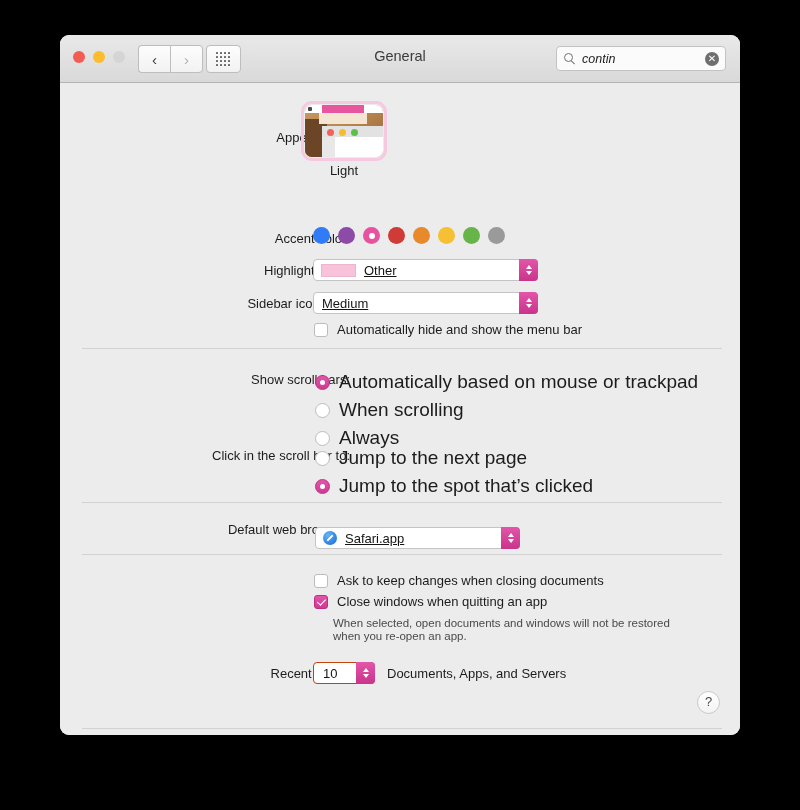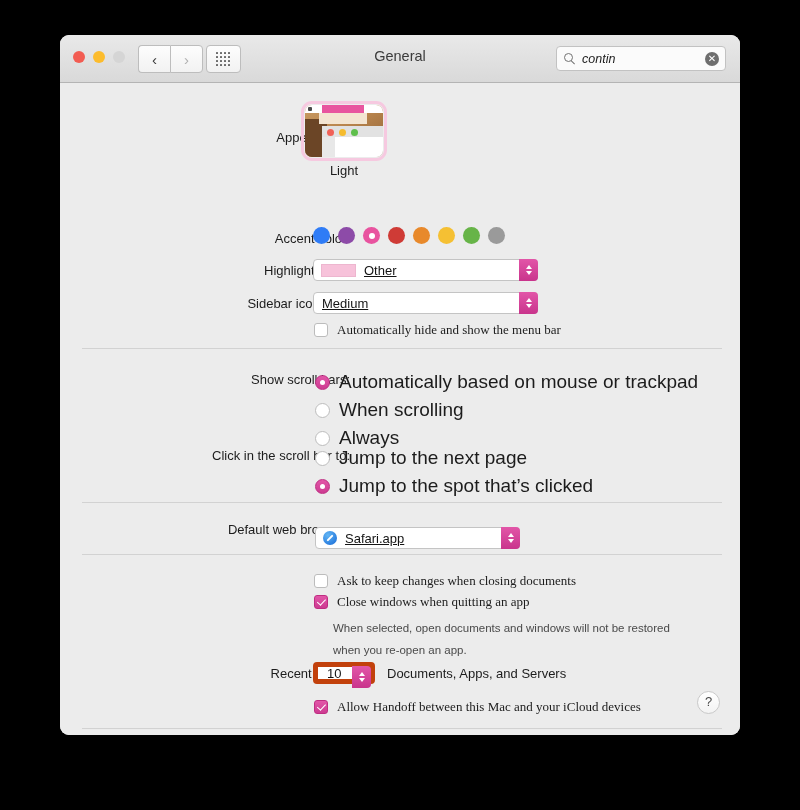--- a/index.html
+++ b/index.html
@@ -380,21 +380,21 @@
     background: #ffffff;
   }
   .radio-line .rtext {
     margin-left: 9px;
     font-size: 19px;
     color: #1c1c1c;
     white-space: nowrap;
   }
 
   
-  .check-line { display: flex; align-items: center; font-family: Liberation Serif, serif; }
+  .check-line { display: flex; align-items: center; }
   .checkbox {
     width: 14px; height: 14px;
     border-radius: 3px;
     background: #ffffff;
     border: 1px solid #bcbcbc;
     box-sizing: border-box;
     position: relative;
     flex: none;
   }
   .checkbox.on {
@@ -412,29 +412,29 @@
   }
   .check-line .ctext {
     margin-left: 9px;
     font-size: 13px;
     color: #1c1c1c;
     white-space: nowrap;
   }
   .helptext {
     font-size: 11.5px;
     color: #4a4a4a;
-    line-height: 22px;
+    line-height: 13px;
     white-space: pre-line;
   }
 
   
   .numfield {
     width: 62px; height: 22px;
     background: #ffffff;
-    border: 5px solid #c2410c;
+    border: 1px solid #c2410c;
     border-radius: 4px;
     position: relative;
     box-sizing: border-box;
     display: flex; align-items: center;
   }
   .numfield .nval {
     font-size: 13px;
     color: #141414;
     margin-left: 9px;
   }
@@ -644,23 +644,19 @@
       </div>
       <div class="numfield" style="position:absolute; left:253px; top:579px;">
         <span class="nval">10</span>
         <span class="stepper">
           <span class="up"></span>
             <span class="down"></span>
         </span>
       </div>
       <div class="lbl" style="position:absolute; left:327px; top:583px;">Documents, Apps, and Servers</div>
 
-      <div class="check-line" style="position:absolute; left:254px; top:616px;">
-        <span class="checkbox on"></span>
-        <span class="ctext">Allow Handoff between this Mac and your iCloud devices</span>
-      </div>
 
       <div class="sep" style="top:645px;"></div>
 
       <div class="helpbtn">?</div>
     </div>
   </div>
 </div>
 
 </body></html>

